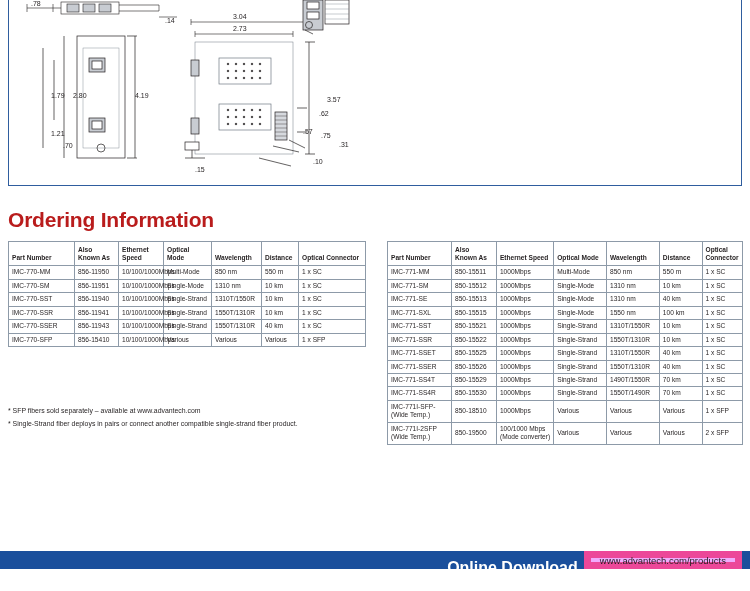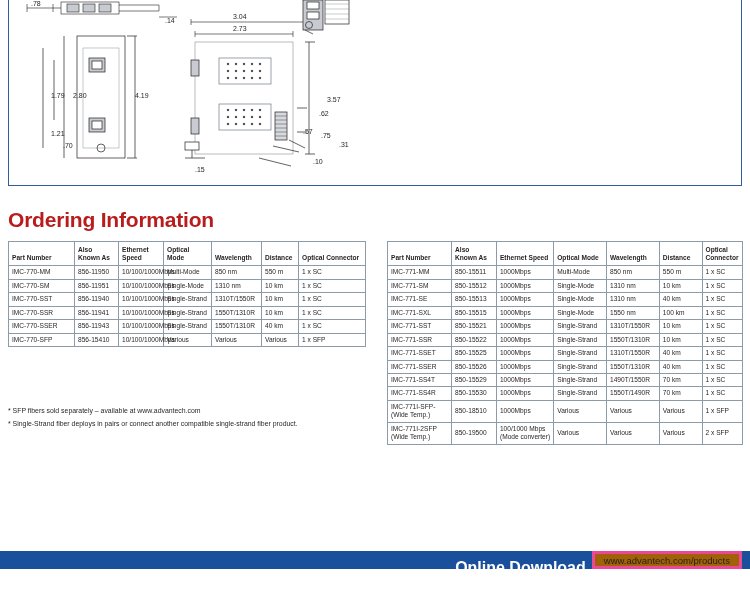--- a/index.html
+++ b/index.html
@@ -114,28 +114,28 @@
   }
   .footer-label {
     color: #ffffff;
     font-size: 16px;
     font-weight: bold;
     display: flex;
     align-items: center;
     padding: 16px 6px 0 10px;
   }
   .footer-url {
-    background: #a16207;
+    background: #f0abfc;
     color: #231f20;
     font-size: 9.5px;
     display: flex;
     align-items: center;
     padding: 0 9px;
     min-width: 148px;
-    border: 3px solid #ec4899;
+    border: 7px solid #ec4899;
     box-sizing: border-box;
   }
 
   
   .dim {
     font-family: "Liberation Sans", sans-serif;
     font-size: 7px;
     fill: #231f20;
   }
 </style>

